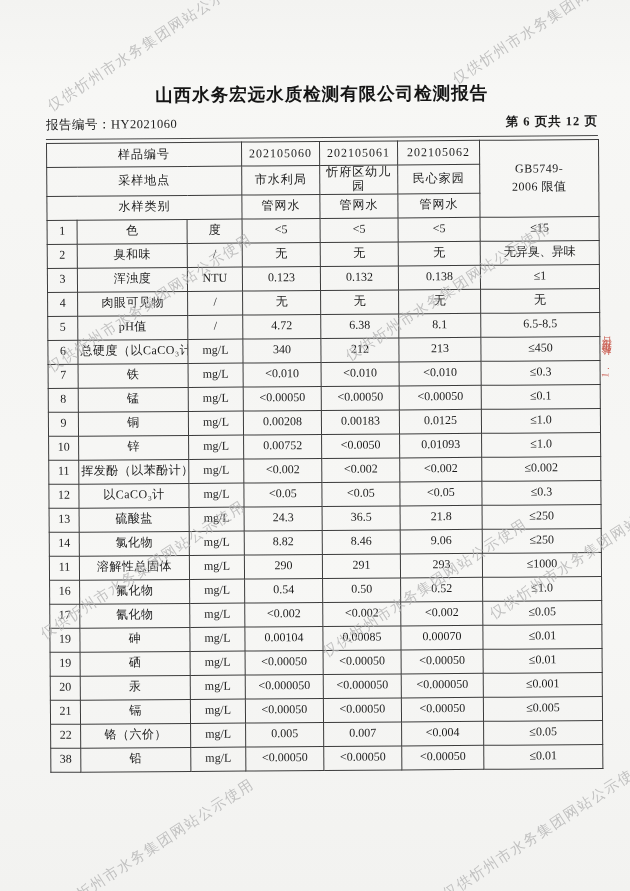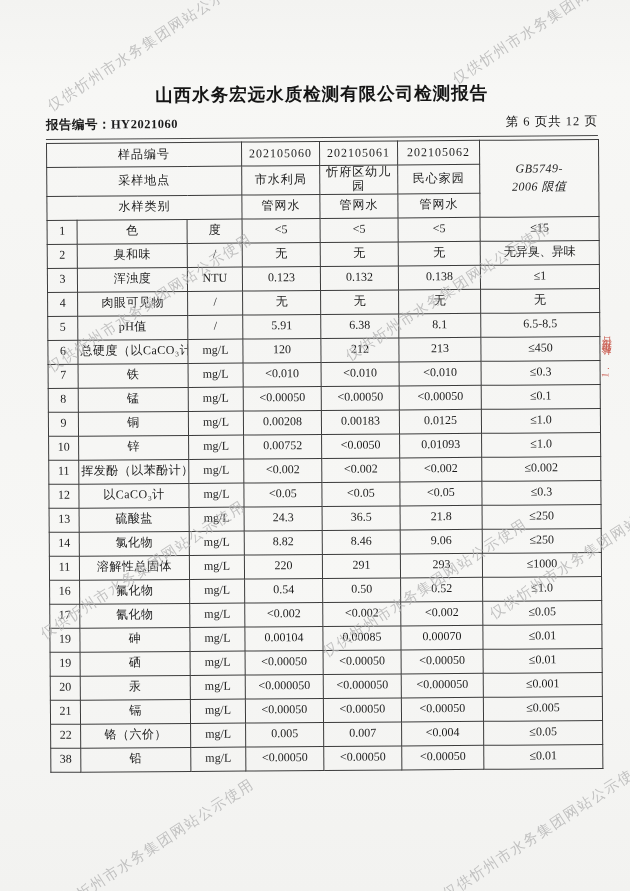--- a/index.html
+++ b/index.html
@@ -14,35 +14,35 @@
   .title{
     margin:0;padding-top:82px;text-align:center;
     font-size:17.5px;font-weight:bold;letter-spacing:1px;color:#151515;
   }
   .meta{
     display:flex;justify-content:space-between;align-items:flex-end;
     width:552px;margin-top:9px;padding-bottom:5px;
     border-bottom:1px solid #4a4a4a;
     font-size:12.5px;
   }
-  .meta .rno{font-weight:bold;letter-spacing:.5px;}
-  .meta .pg{font-weight:normal;letter-spacing:1px;}
+  .meta .rno{font-weight:normal;letter-spacing:.5px;}
+  .meta .pg{font-weight:bold;letter-spacing:1px;}
   table.report{
     margin-top:3px;width:552px;table-layout:fixed;
     border-collapse:collapse;border:1.3px solid #2b2b2b;
   }
   table.report td{
     border:1px solid #3c3c3c;text-align:center;vertical-align:middle;
     font-size:12px;line-height:1.15;padding:0 2px;color:#1c1c1c;
     overflow:hidden;
   }
   thead td{height:23px;letter-spacing:1px;}
   tbody td{height:23px;}
   td.item-cell{text-align:left;padding-left:6px;font-size:11.5px;white-space:nowrap;letter-spacing:.5px;}
-  td.limit-head{font-size:12.5px;letter-spacing:.5px;font-style:italic;}
+  td.limit-head{font-size:12.5px;letter-spacing:.5px;}
   td.limit-head span{display:block;margin:5px 0;}
   td.limit-cell{font-size:11.5px;white-space:nowrap;}
   
   .wm{
     position:absolute;z-index:5;pointer-events:none;white-space:nowrap;
     font-size:14.5px;letter-spacing:1.5px;color:#b5b5b5;opacity:.8;
     transform:translate(-50%,-50%) rotate(-33deg);
     font-family:"Liberation Serif","DejaVu Serif",serif;
   }
   .w1{left:150px;top:42px;}
@@ -155,30 +155,30 @@
     <td>/</td>
     <td>无</td>
     <td>无</td>
     <td>无</td>
     <td class="limit-cell">无</td>
   </tr>
           <tr>
     <td>5</td>
     <td class="item-cell">pH值</td>
     <td>/</td>
-    <td>5.91</td>
+    <td>4.72</td>
     <td>6.38</td>
     <td>8.1</td>
     <td class="limit-cell">6.5-8.5</td>
   </tr>
           <tr>
     <td>6</td>
     <td class="item-cell">总硬度（以CaCO₃计）</td>
     <td>mg/L</td>
-    <td>120</td>
+    <td>340</td>
     <td>212</td>
     <td>213</td>
     <td class="limit-cell">≤450</td>
   </tr>
           <tr>
     <td>7</td>
     <td class="item-cell">铁</td>
     <td>mg/L</td>
     <td>&lt;0.010</td>
     <td>&lt;0.010</td>
@@ -245,21 +245,21 @@
     <td>mg/L</td>
     <td>8.82</td>
     <td>8.46</td>
     <td>9.06</td>
     <td class="limit-cell">≤250</td>
   </tr>
           <tr>
     <td>11</td>
     <td class="item-cell">溶解性总固体</td>
     <td>mg/L</td>
-    <td>220</td>
+    <td>290</td>
     <td>291</td>
     <td>293</td>
     <td class="limit-cell">≤1000</td>
   </tr>
           <tr>
     <td>16</td>
     <td class="item-cell">氟化物</td>
     <td>mg/L</td>
     <td>0.54</td>
     <td>0.50</td>

